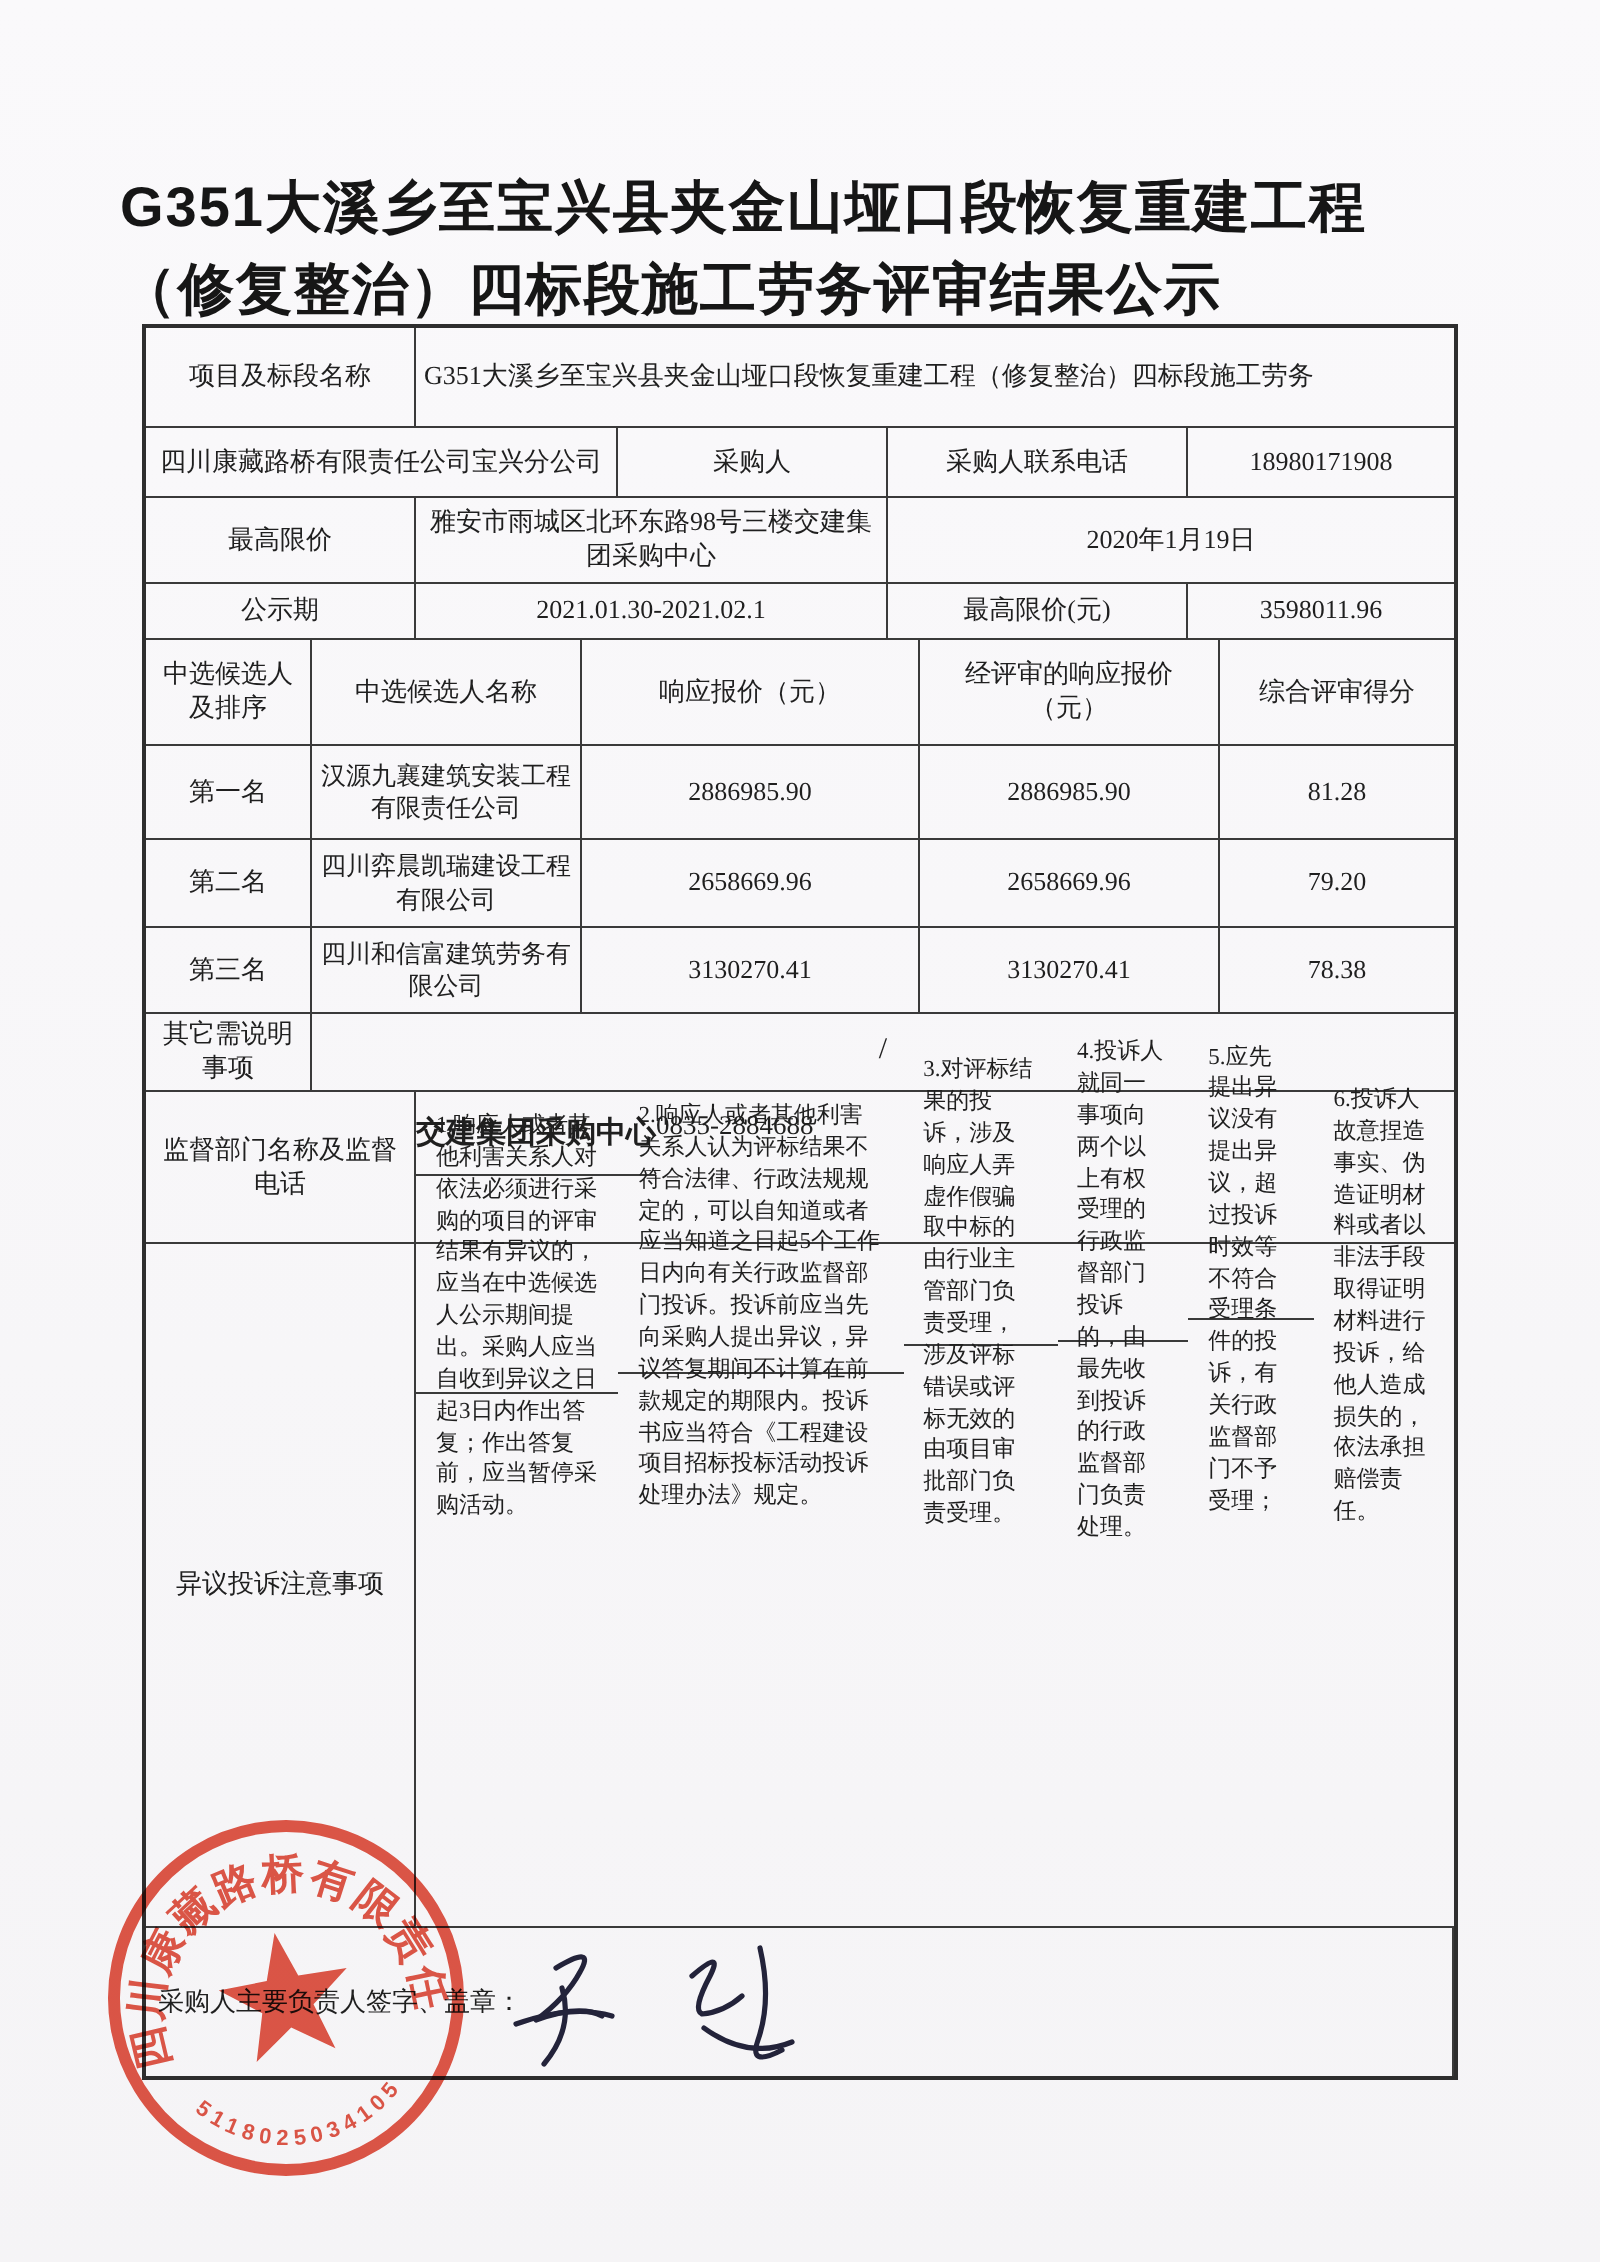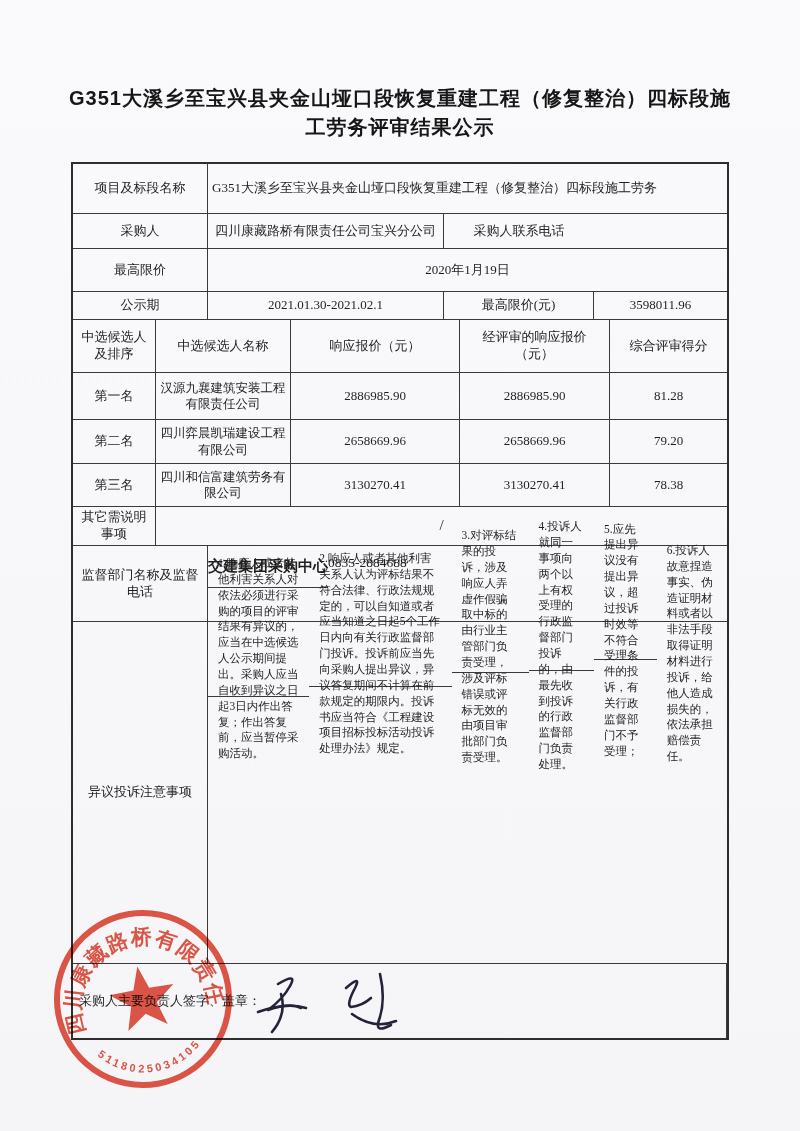--- a/index.html
+++ b/index.html
@@ -7,22 +7,22 @@
     width:800px;height:1131px;
     background:#f8f7f9;
     font-family:"Liberation Serif", serif;
     color:#1f1f1f;
     position:relative;
     overflow:hidden;
   }
   .sheet{position:absolute;inset:0;background:linear-gradient(180deg,#faf9fb 0%,#f7f6f8 60%,#f5f4f6 100%);}
   .doc-title{
     position:absolute;top:84px;left:60px;width:680px;
-    text-align:center;font-family:"Liberation Sans",sans-serif;
-    font-weight:700;font-size:20px;line-height:1.45;letter-spacing:1px;color:#161616;
+    font-family:"Liberation Sans",sans-serif;
+    font-weight:700;font-size:28px;line-height:1.45;letter-spacing:1px;color:#161616;
   }
   .tbl{
     position:absolute;left:71px;top:162px;width:658px;
     border:2px solid #2e2e2e;box-sizing:border-box;background:transparent;
   }
   .row{display:flex;box-sizing:border-box;border-bottom:1.5px solid #3a3a3a;}
   .row:last-child{border-bottom:none;}
   .cell{
     box-sizing:border-box;border-right:1.5px solid #3a3a3a;
     display:flex;align-items:center;justify-content:center;
@@ -69,27 +69,29 @@
   <div class="doc-title">G351大溪乡至宝兴县夹金山垭口段恢复重建工程（修复整治）四标段施工劳务评审结果公示</div>
 
   <div class="tbl">
 
     <div class="row h50">
       <div class="cell w135">项目及标段名称</div>
       <div class="cell grow left">G351大溪乡至宝兴县夹金山垭口段恢复重建工程（修复整治）四标段施工劳务</div>
     </div>
 
     <div class="row h35">
+      <div class="cell w236">四川康藏路桥有限责任公司宝兴分公司</div>
       <div class="cell w135">采购人</div>
-      <div class="cell w236">四川康藏路桥有限责任公司宝兴分公司</div>
       <div class="cell w150">采购人联系电话</div>
+      <div class="cell grow">18980171908</div>
     </div>
 
     <div class="row h43">
       <div class="cell w135">最高限价</div>
+      <div class="cell w236">雅安市雨城区北环东路98号三楼交建集团采购中心</div>
       <div class="cell grow">2020年1月19日</div>
     </div>
 
     <div class="row h28">
       <div class="cell w135">公示期</div>
       <div class="cell w236">2021.01.30-2021.02.1</div>
       <div class="cell w150">最高限价(元)</div>
       <div class="cell grow">3598011.96</div>
     </div>
 

